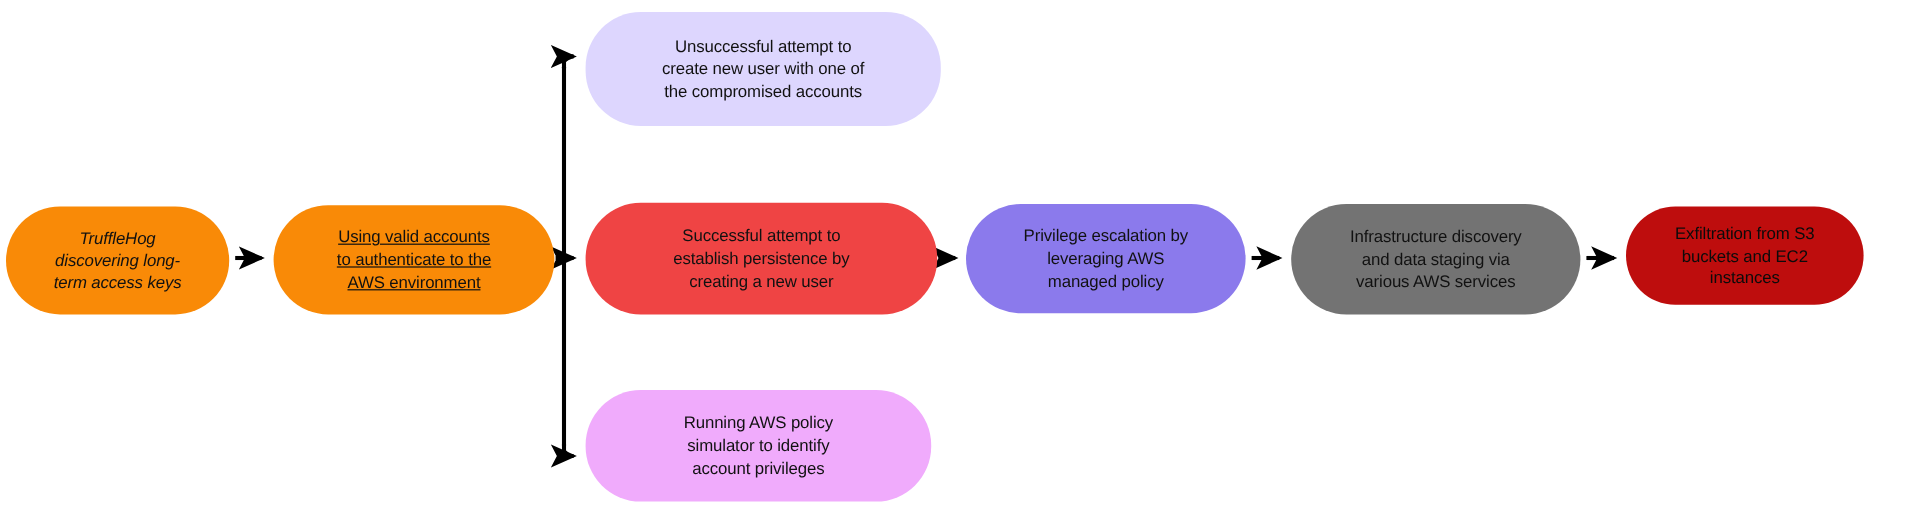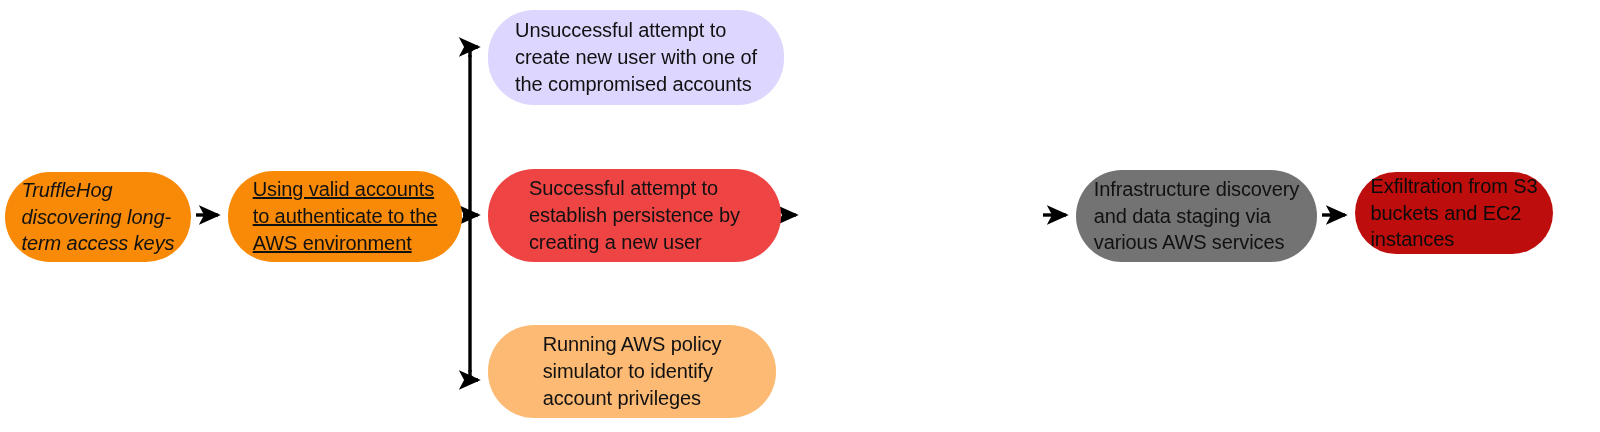--- a/index.html
+++ b/index.html
@@ -23,25 +23,26 @@
     top: 0;
     width: 1600px;
     height: 432px;
     pointer-events: none;
   }
   .node {
     position: absolute;
     display: flex;
     align-items: center;
     justify-content: center;
+    text-align: center;
     box-sizing: border-box;
     border-radius: 46px;
     padding: 4px 14px;
     line-height: 1.34;
-    font-size: 20px;
+    font-size: 14px;
     color: #111111;
     letter-spacing: -0.1px;
     font-family: "Liberation Sans", sans-serif;
   }
   .node-label {
     display: block;
     white-space: pre-line;
   }
 </style>
 </head>
@@ -107,26 +108,31 @@
 create new user with one of
 the compromised accounts</span>
   </div>
 
   <div class="node" style="left: 488px; top: 169px; width: 293px; height: 93px; background: #ef4444; color: rgb(17, 17, 17);">
     <span class="node-label">Successful attempt to
 establish persistence by
 creating a new user</span>
   </div>
 
-  <div class="node" style="left: 488px; top: 325px; width: 288px; height: 93px; background: #fdba74; color: rgb(17, 17, 17);">
+  <div class="node" style="left: 488px; top: 325px; width: 288px; height: 93px; background: #f0abfc; color: rgb(17, 17, 17);">
     <span class="node-label">Running AWS policy
 simulator to identify
 account privileges</span>
   </div>
 
+  <div class="node" style="left: 805px; top: 170px; width: 233px; height: 91px; background: rgb(139, 122, 236); color: rgb(17, 17, 17);">
+    <span class="node-label">Privilege escalation by
+leveraging AWS
+managed policy</span>
+  </div>
 
   <div class="node" style="left: 1076px; top: 170px; width: 241px; height: 92px; background: #737373; color: rgb(17, 17, 17);">
     <span class="node-label">Infrastructure discovery
 and data staging via
 various AWS services</span>
   </div>
 
   <div class="node" style="left: 1355px; top: 172px; width: 198px; height: 82px; background: rgb(190, 13, 13); color: rgb(11, 11, 11);">
     <span class="node-label">Exfiltration from S3
 buckets and EC2

